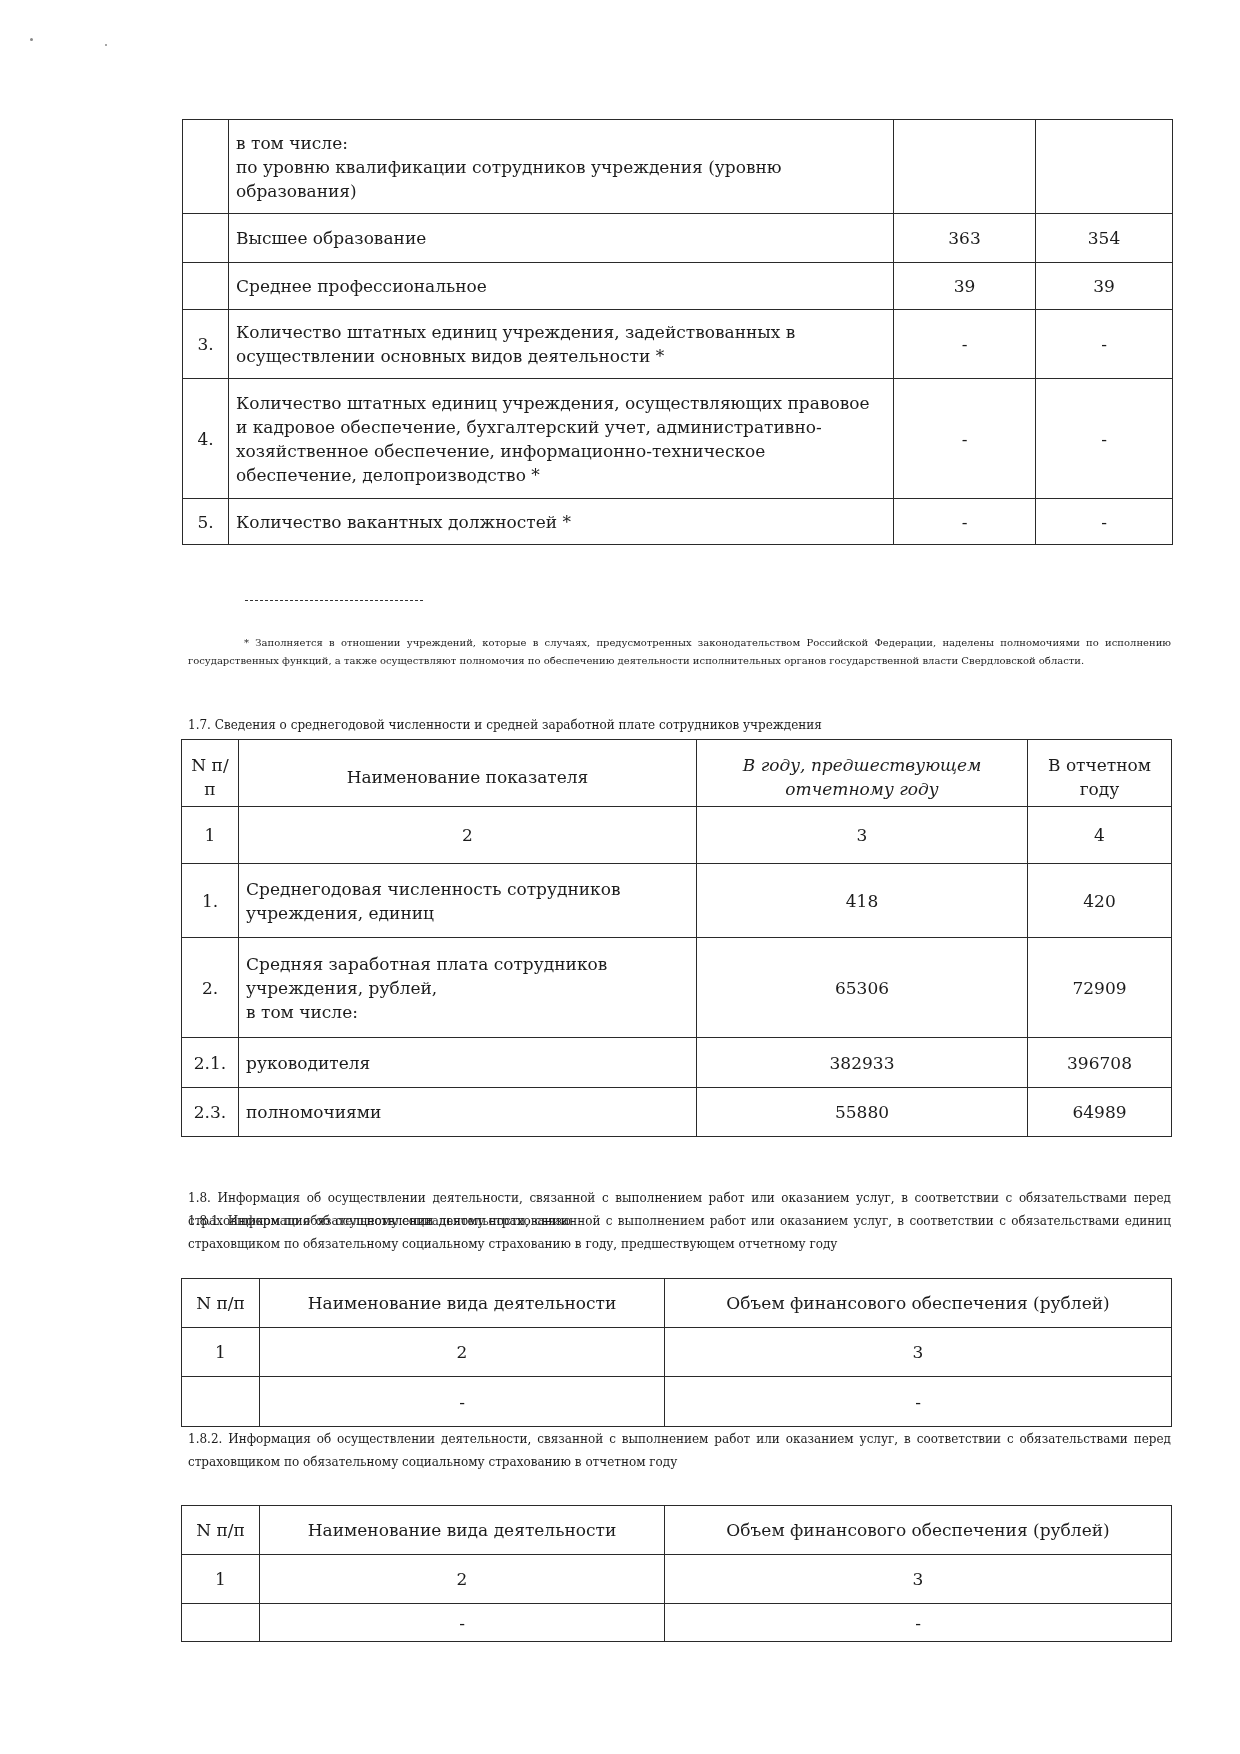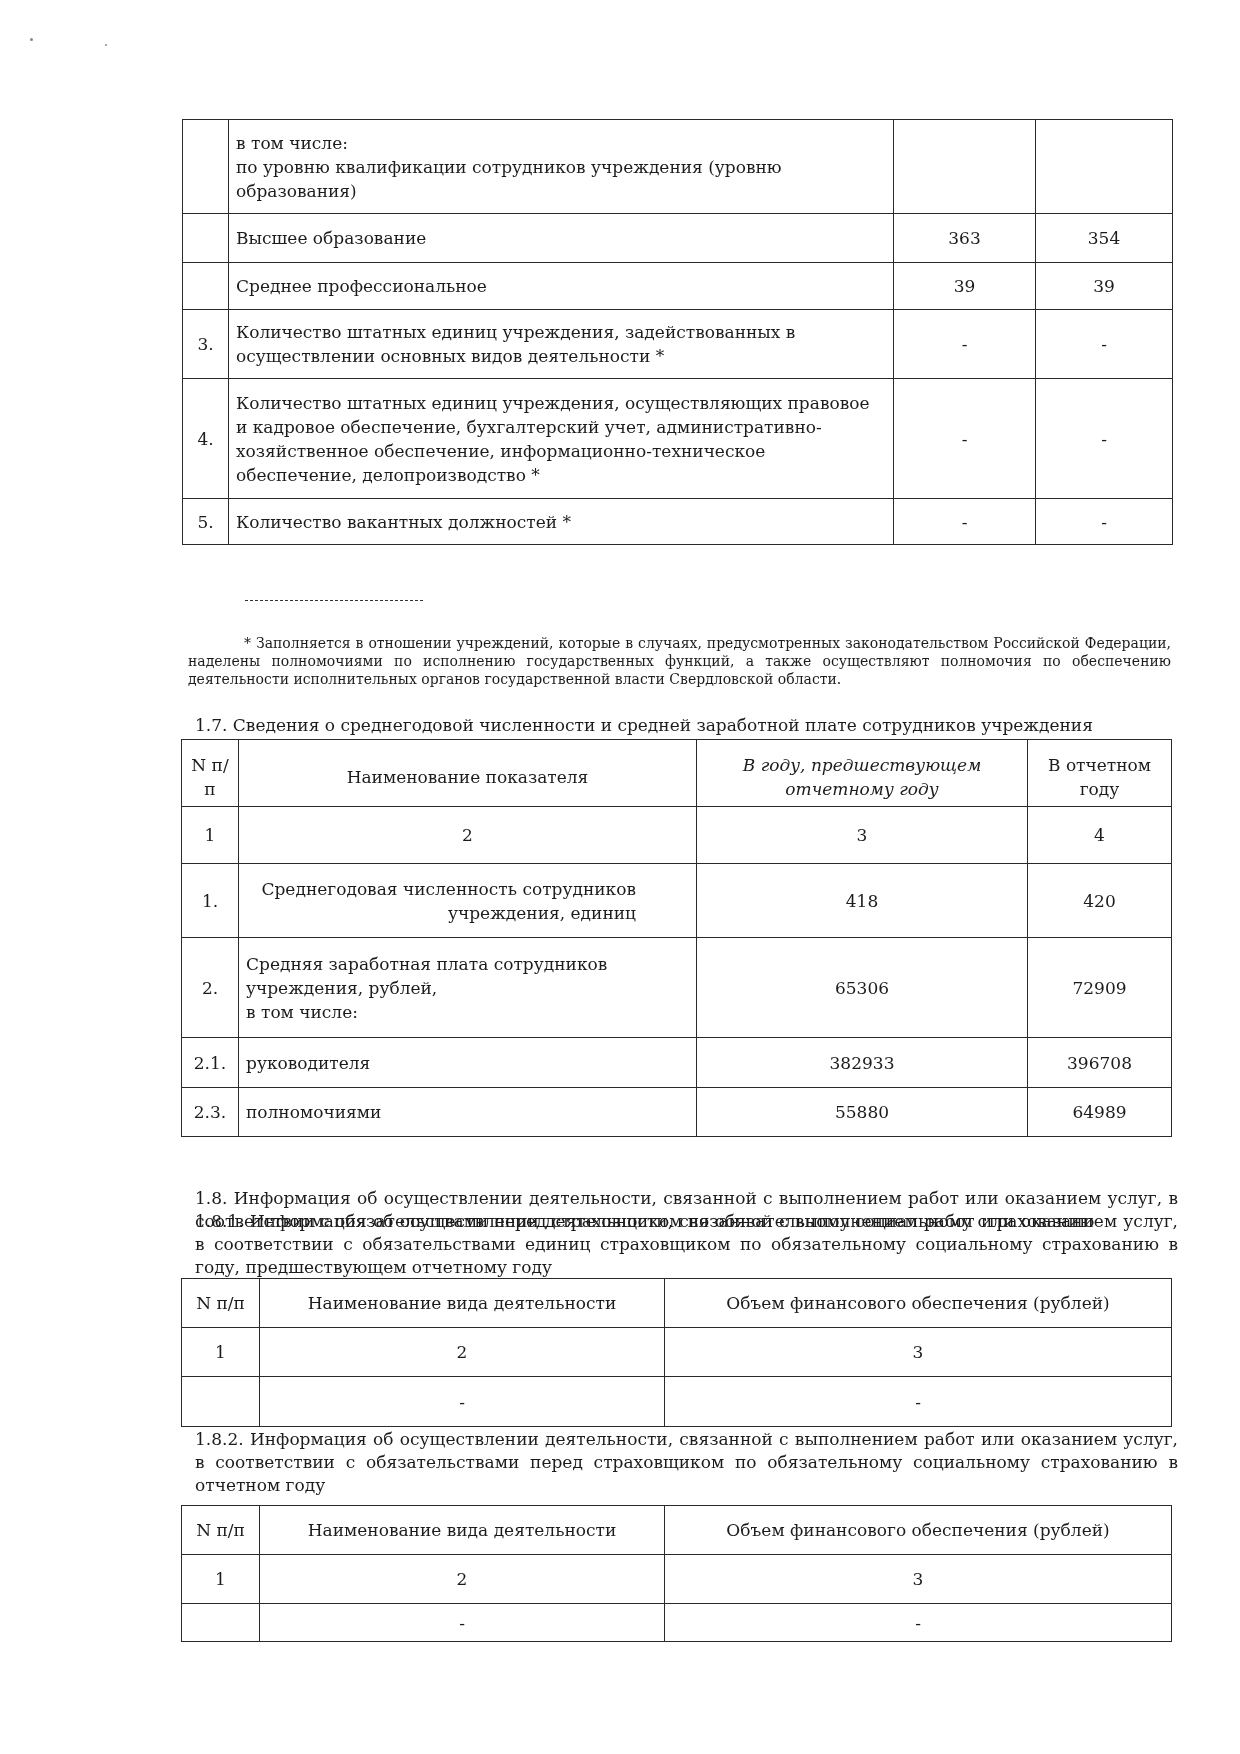--- a/index.html
+++ b/index.html
@@ -3,22 +3,22 @@
 <meta charset="utf-8">
 <style>
   html, body { margin: 0; padding: 0; background: #ffffff; }
   body { width: 1240px; height: 1754px; position: relative; overflow: hidden;
          font-family: "DejaVu Serif", "Liberation Serif", serif; color: #1c1c1c; }
   table.doc { position: absolute; border-collapse: collapse; table-layout: fixed; }
   table.doc td { border: 1.6px solid #2a2a2a; padding: 0 7px; vertical-align: middle;
                  font-size: 17px; line-height: 24px; }
   td.c { text-align: center; }
   td.top { vertical-align: top; padding-top: 10px; }
-  .para { position: absolute; left: 195px; width: 983px; font-size: 17px; line-height: 23px; text-align: justify; }
-  .fn { position: absolute; left: 188px; width: 983px; font-size: 14px; line-height: 18px; text-align: justify; }
+  .para { position: absolute; left: 188px; width: 983px; font-size: 12px; line-height: 23px; text-align: justify; }
+  .fn { position: absolute; left: 188px; width: 983px; font-size: 10px; line-height: 18px; text-align: justify; }
   .fn .indent { display: inline-block; width: 56px; }
   .sep { position: absolute; left: 245px; top: 600px; width: 178px; border-top: 1px dashed #333; }
   .speck { position: absolute; background: #888; border-radius: 50%; }
 </style>
 </head>
 <body>
 
 <div class="speck" style="left:30px;top:38px;width:3px;height:3px;"></div>
 <div class="speck" style="left:105px;top:44px;width:2px;height:2px;"></div>
 
@@ -89,21 +89,21 @@
     <td class="c top" style="padding-top:8px;">В отчетном году</td>
   </tr>
   <tr style="height:57px">
     <td class="c">1</td>
     <td class="c">2</td>
     <td class="c">3</td>
     <td class="c">4</td>
   </tr>
   <tr style="height:74px">
     <td class="c top">1.</td>
-    <td class="top" style="padding-right:60px;text-align:right;">Среднегодовая численность сотрудников учреждения, единиц</td>
+    <td class="top" style="padding-right:60px;">Среднегодовая численность сотрудников учреждения, единиц</td>
     <td class="c top">418</td>
     <td class="c top">420</td>
   </tr>
   <tr style="height:100px">
     <td class="c top">2.</td>
     <td class="top" style="white-space:pre-line;padding-right:60px;">Средняя заработная плата сотрудников учреждения, рублей,
 в том числе:</td>
     <td class="c top">65306</td>
     <td class="c top">72909</td>
   </tr>

